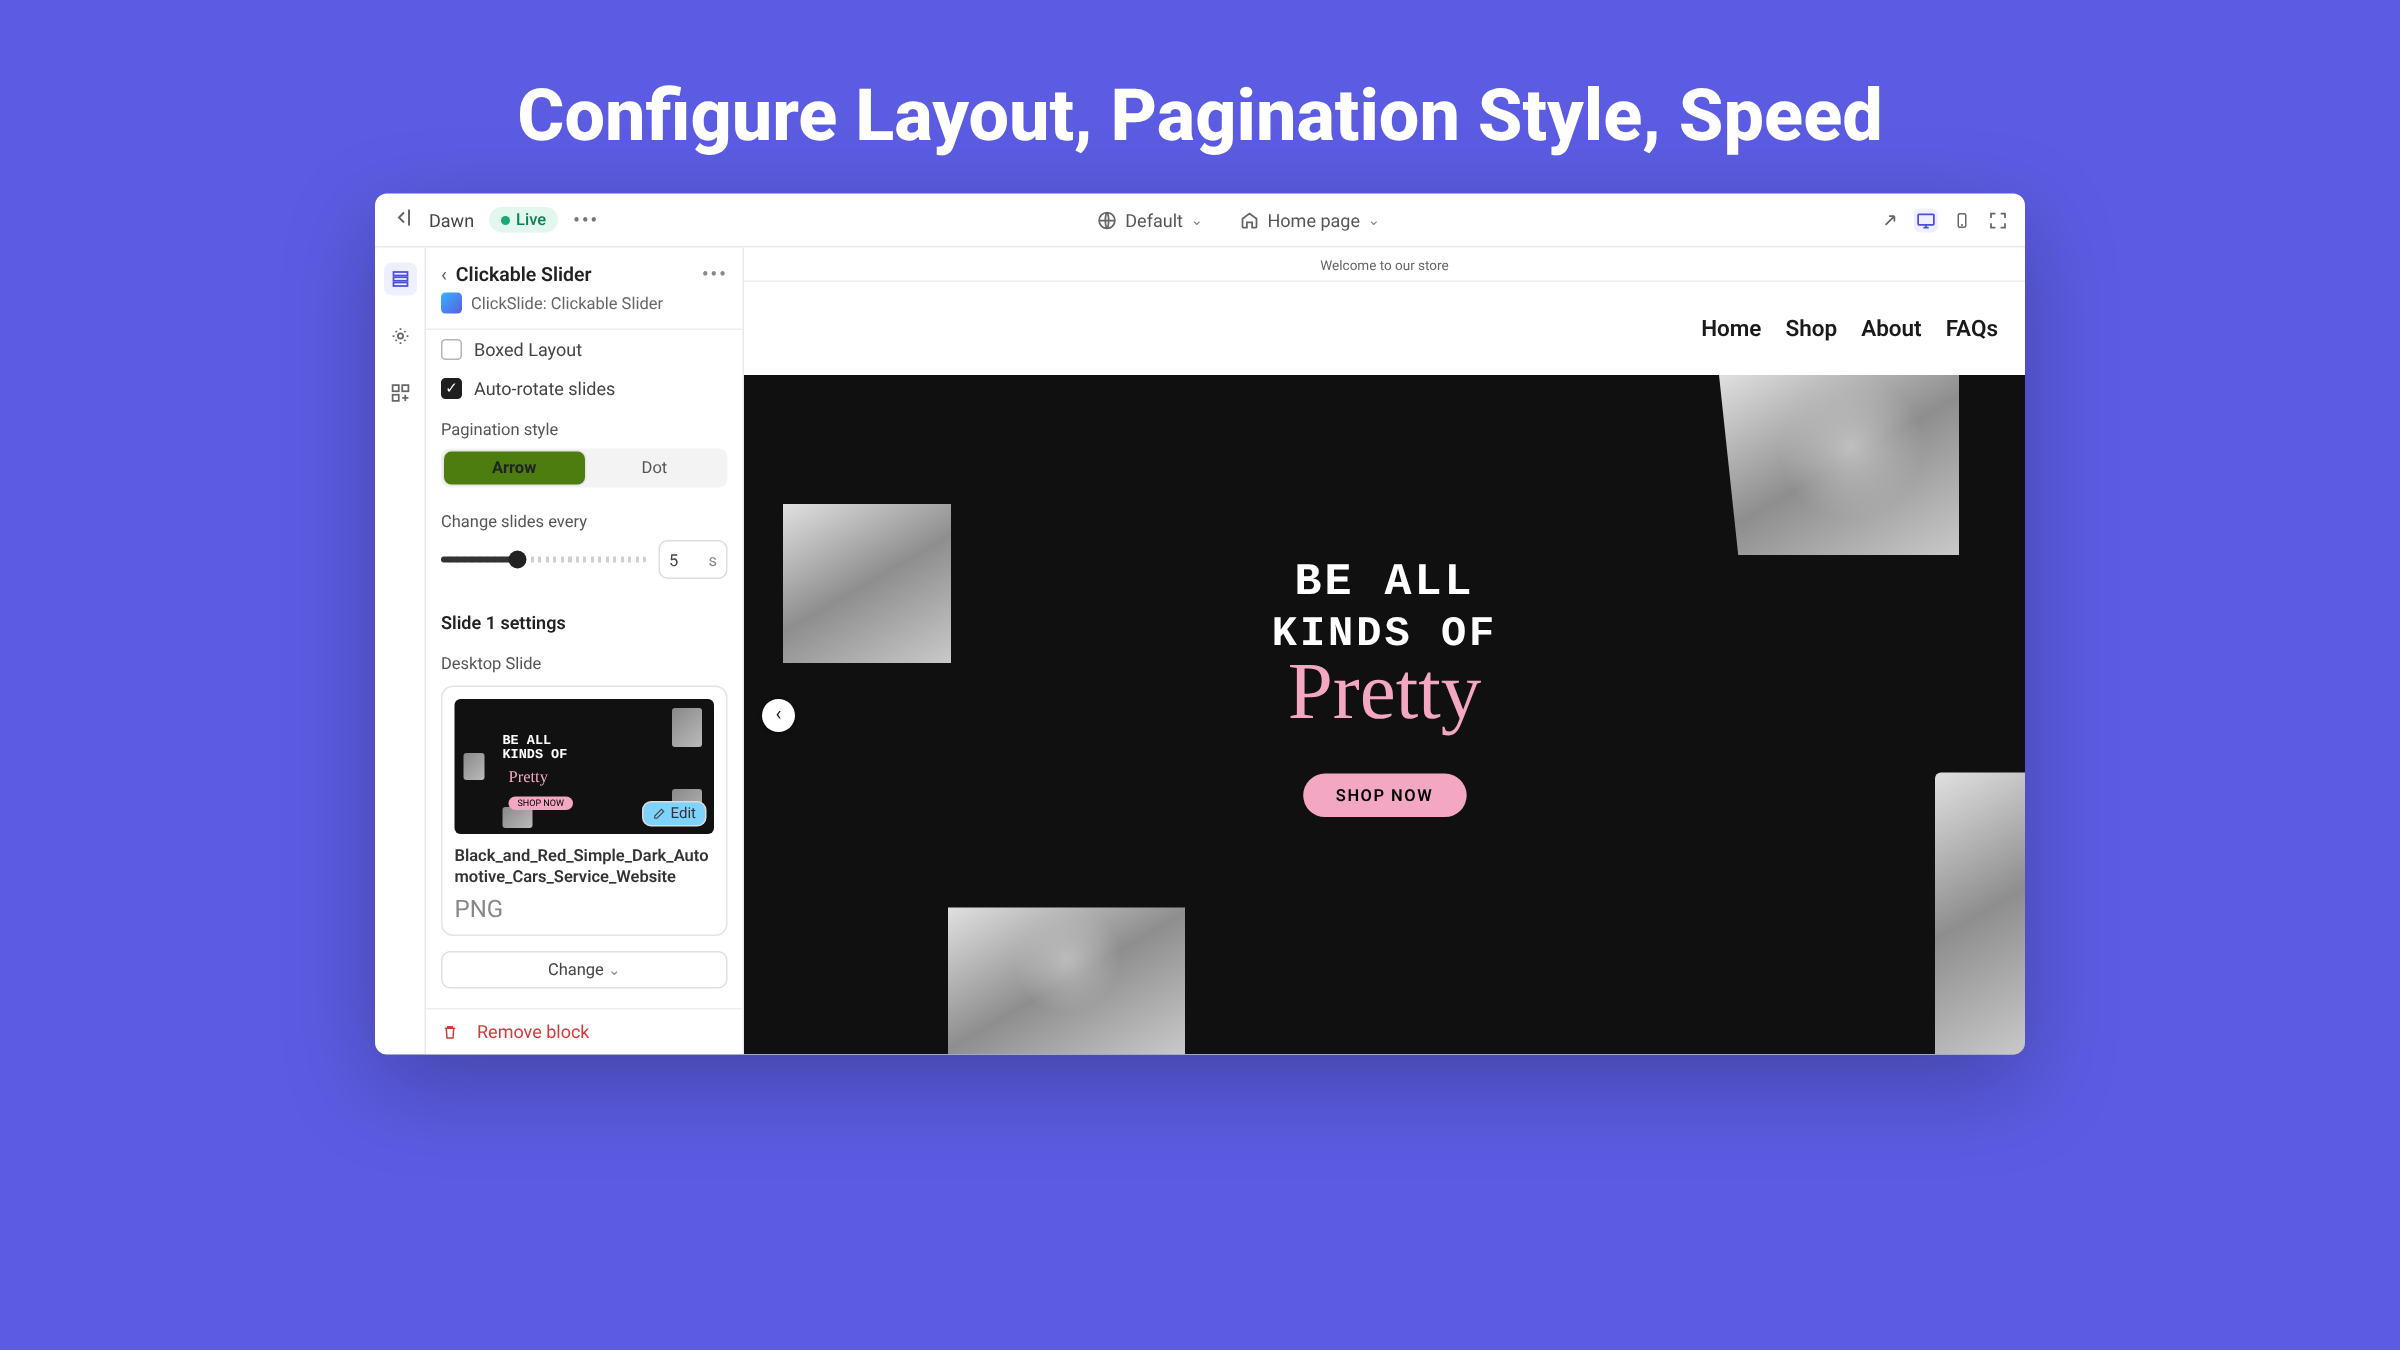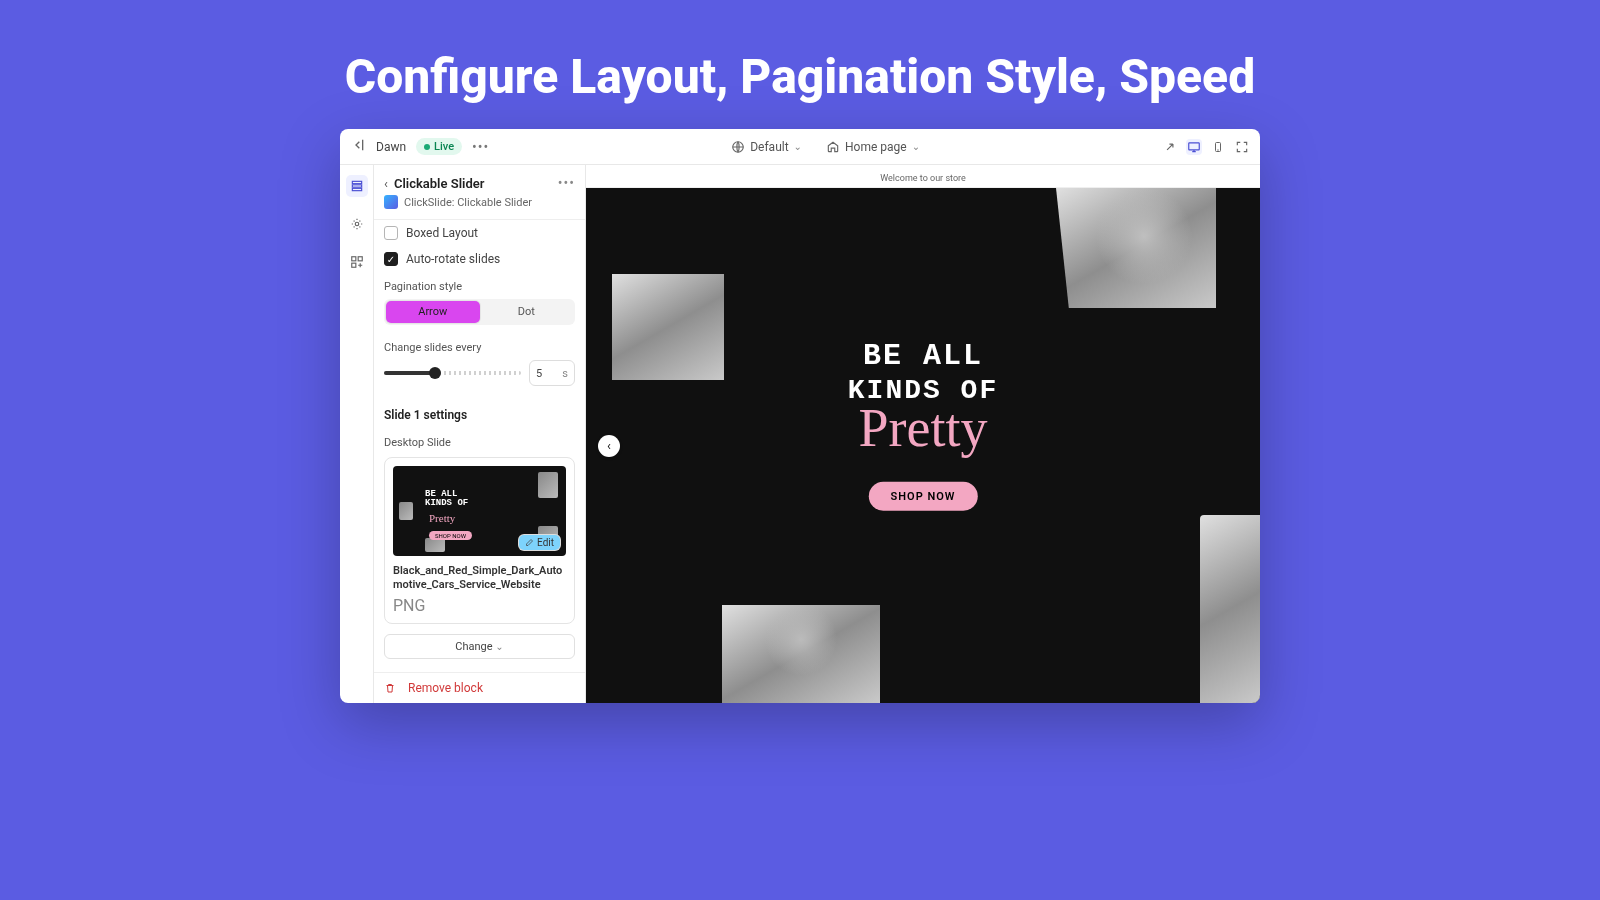--- a/index.html
+++ b/index.html
@@ -12,21 +12,21 @@
   }
   .hero-title {
     color: #fff;
     font-size: 48px;
     font-weight: 800;
     text-align: center;
     padding: 48px 0 24px;
   }
   .app-window {
     margin: 0 auto;
-    width: 920px;
+    width: 1100px;
     height: 574px;
     background: #fff;
     border-radius: 8px;
     box-shadow: 0 20px 60px rgba(0,0,0,0.25);
     display: flex;
     flex-direction: column;
     overflow: hidden;
   }
   
   .toolbar {
@@ -126,21 +126,21 @@
     height: 26px;
     background: #f3f3f3;
     border-radius: 6px;
     display: flex;
     align-items: center;
     padding: 2px;
   }
   .seg-item {
     flex: 1; text-align: center; font-size: 11px; color: #555; height: 22px; line-height: 22px; border-radius: 5px; cursor:pointer;
   }
-  .seg-item.active { background: #d946ef; box-shadow: 0 0 0 1px #e5e5e5; color: #222; font-weight: 400; }
+  .seg-item.active { background: #4d7c0f; box-shadow: 0 0 0 1px #e5e5e5; color: #222; font-weight: 700; }
   .slider-row {
     display: flex; align-items: center; padding: 2px 10px 10px; gap: 8px;
   }
   .slider-track {
     flex: 1; height: 4px; background: repeating-linear-gradient(90deg,#d0d0d0 0 2px, transparent 2px 5px);
     position: relative; border-radius: 2px;
   }
   .slider-fill { position: absolute; left:0; top:0; bottom:0; width: 37%; background: #333; border-radius: 2px; }
   .slider-thumb { position: absolute; top: 50%; left: 37%; transform: translate(-50%,-50%); width: 12px; height: 12px; background: #222; border-radius: 50%; cursor:grab; }
   .num-box {
@@ -406,20 +406,26 @@
         <svg class="trash-icon" viewBox="0 0 24 24" fill="none" stroke="#d13a3a" stroke-width="2">
             <path d="M5 7h14M9 7V5h6v2M7 7l1 13h8l1-13"></path>
           </svg>
         <span>Remove block</span>
       </div>
     </div>
 
     <div class="preview">
       <div class="preview-pad">
         <div class="store-topbar">Welcome to our store</div>
+        <div class="store-nav">
+          <span>Home</span>
+          <span>Shop</span>
+          <span>About</span>
+          <span>FAQs</span>
+        </div>
         <div class="hero">
           <div class="hero-photo hp-tr"></div>
           <div class="hero-photo hp-left"></div>
           <div class="hero-photo hp-br"></div>
           <div class="hero-photo hp-bot"></div>
           <div class="nav-circle">‹</div>
           <div class="hero-text">
             <div class="beall">BE ALL</div>
             <div class="kindsof">KINDS OF</div>
             <div class="pretty">Pretty</div>

